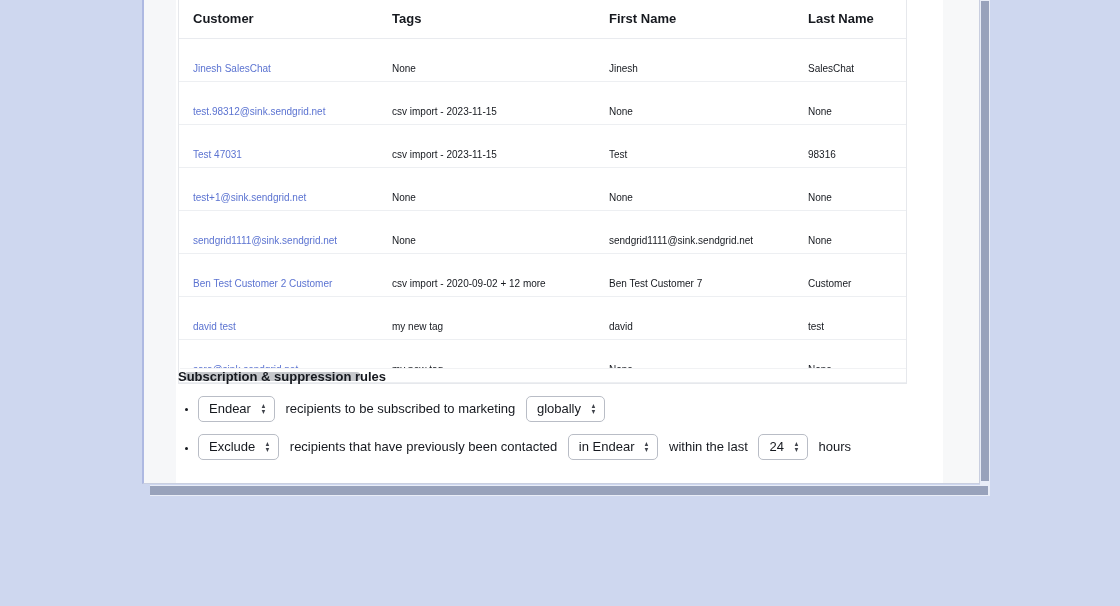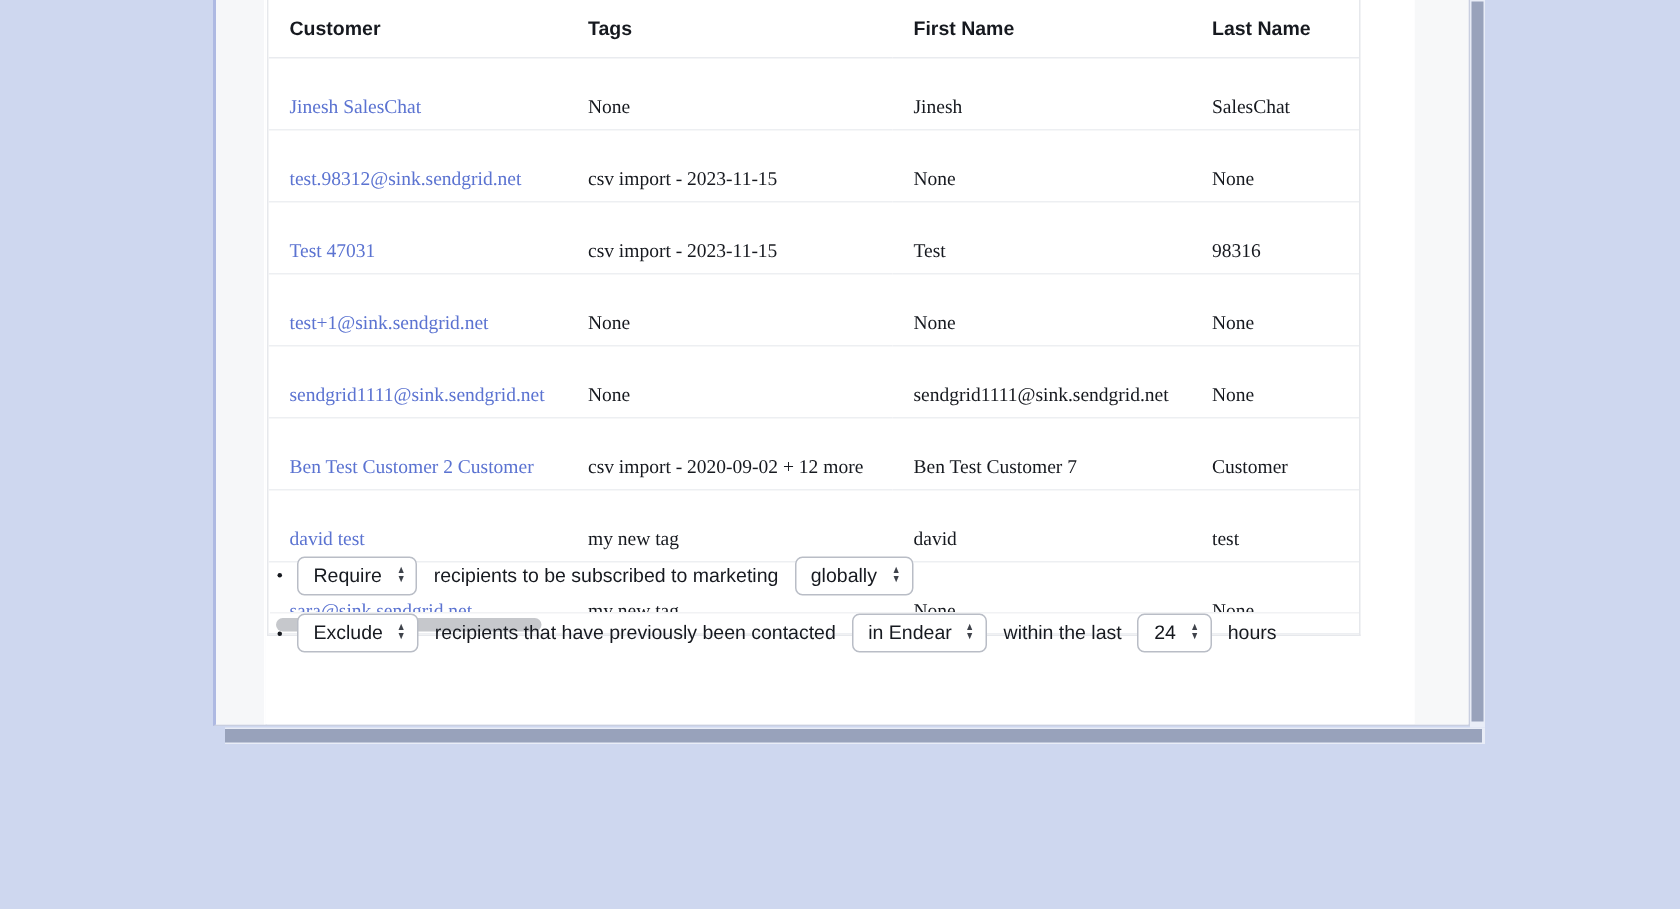--- a/index.html
+++ b/index.html
@@ -85,26 +85,25 @@
     font-weight: bold;
     color: #16191f;
     padding: 12px 8px 12px 14px;
     border-bottom: 1px solid #e9ebef;
     background: #fff;
     white-space: nowrap;
   }
   table.grid td {
     padding: 24px 8px 7px 14px;
     border-bottom: 1px solid #edeff2;
-    font-size: 13px;
+    font-size: 10px;
     color: #16191f;
     height: 30px;
     white-space: nowrap;
     overflow: hidden;
-    font-family: Liberation Serif, serif;
   }
   table.grid tr:last-child td { border-bottom: 1px solid #edeff2; }
 
   td.link-cell a {
     color: #5b73d1;
     text-decoration: none;
     cursor: pointer;
   }
   .muted { color: #9aa0ab; }
 
@@ -282,26 +281,27 @@
                 </tr>
               </tbody>
           </table>
 
           <div class="tbl-scroll">
             <div class="thumb"></div>
           </div>
         </div>
 
         <div class="rules">
+          <h3>Subscription &amp; suppression rules</h3>
 
           <ul class="rule-list">
 
             <li>
               <span class="sel">
-                <span>Require</span>
+                <span>Endear</span>
                 <span class="caret">
                     <span style="display:block;font-size:7px;line-height:6px;">▲</span>
                     <span style="display:block;font-size:7px;line-height:6px;">▼</span>
                   </span>
               </span>
               <span class="rule-text">recipients to be subscribed to marketing</span>
               <span class="sel">
                 <span>globally</span>
                 <span class="caret">
                     <span style="display:block;font-size:7px;line-height:6px;">▲</span>

